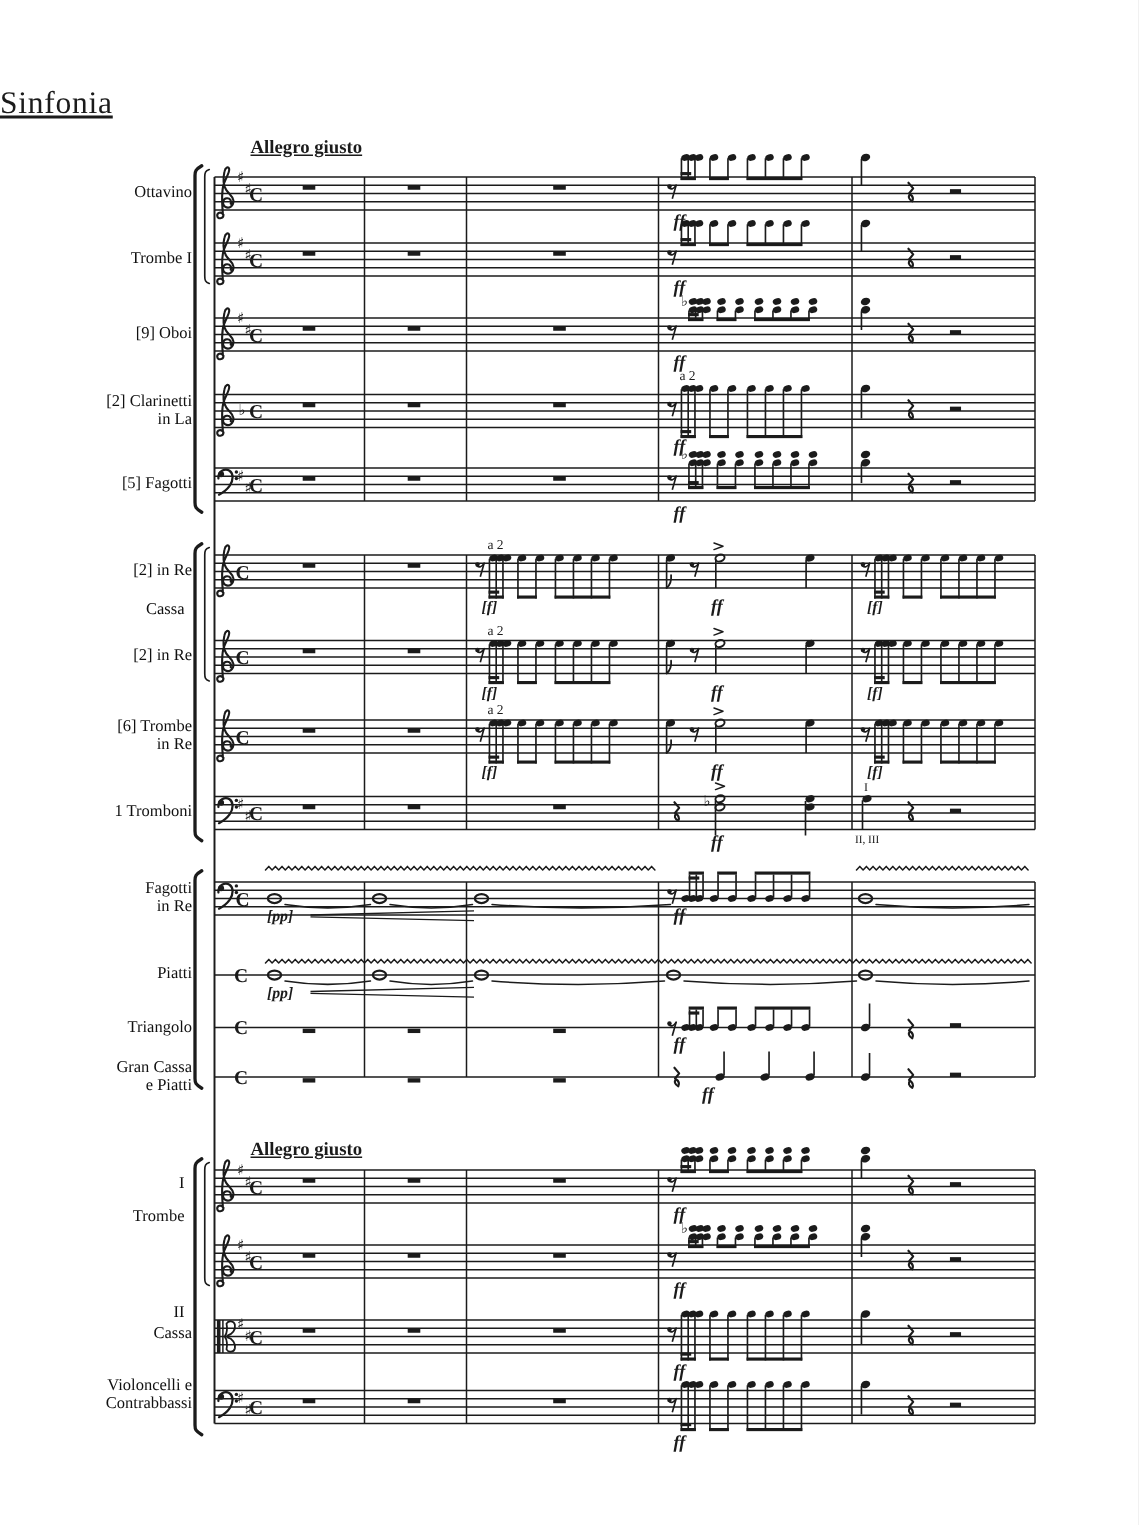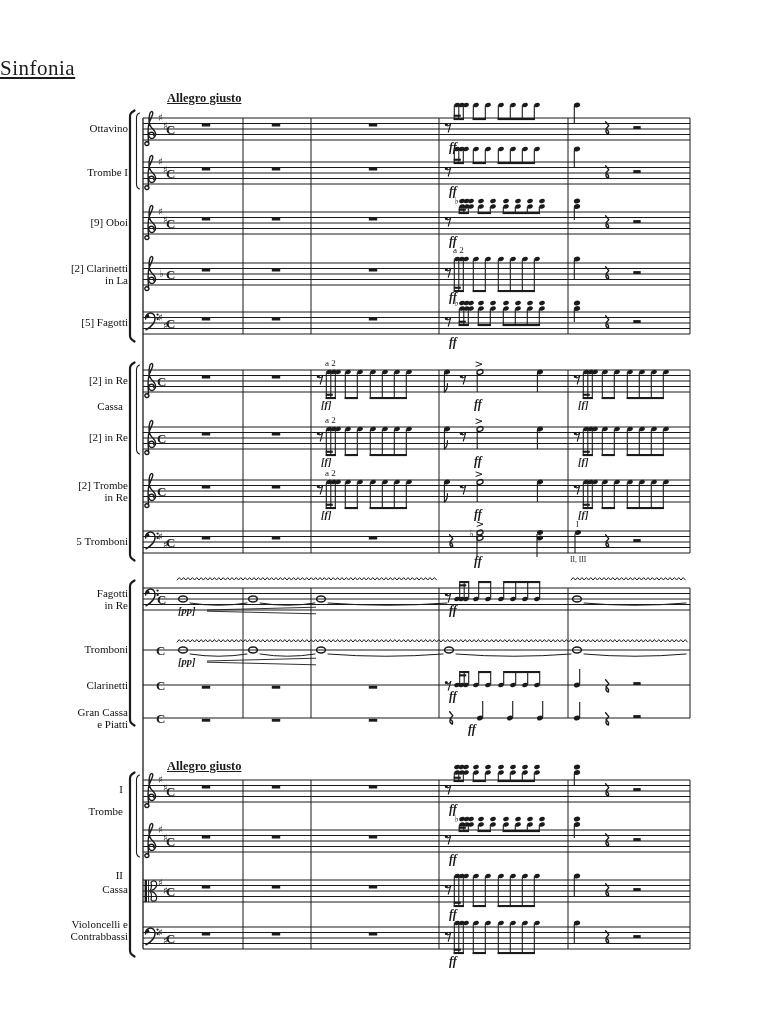--- a/index.html
+++ b/index.html
@@ -25,27 +25,27 @@
 
   <div class="lbl" style="top:129px">Ottavino</div>
   <div class="lbl" style="top:173px">Trombe I</div>
   <div class="lbl" style="top:223px">[9] Oboi</div>
   <div class="lbl ctr" style="top:274px">[2] Clarinetti
 in La</div>
   <div class="lbl" style="top:323px">[5] Fagotti</div>
   <div class="lbl" style="top:381px">[2] in Re</div>
   <div class="lbl grp" style="top:407px">Cassa</div>
   <div class="lbl" style="top:438px">[2] in Re</div>
-  <div class="lbl ctr" style="top:491px">[2] Trombe
+  <div class="lbl ctr" style="top:491px">[6] Trombe
 in Re</div>
-  <div class="lbl" style="top:542px">5 Tromboni</div>
+  <div class="lbl" style="top:542px">1 Tromboni</div>
   <div class="lbl ctr" style="top:599px">Fagotti
 in Re</div>
-  <div class="lbl" style="top:650px">Tromboni</div>
-  <div class="lbl" style="top:686px">Clarinetti</div>
+  <div class="lbl" style="top:650px">Piatti</div>
+  <div class="lbl" style="top:686px">Triangolo</div>
   <div class="lbl ctr" style="top:718px">Gran Cassa
 e Piatti</div>
   <div class="lbl grp" style="top:790px">I</div>
   <div class="lbl grp" style="top:812px">Trombe</div>
   <div class="lbl grp" style="top:876px">II</div>
   <div class="lbl" style="top:890px">Cassa</div>
   <div class="lbl ctr" style="top:930px">Violoncelli e
 Contrabbassi</div>
 
   <svg id="score" width="759" height="1024" viewBox="0 0 759 1024">

